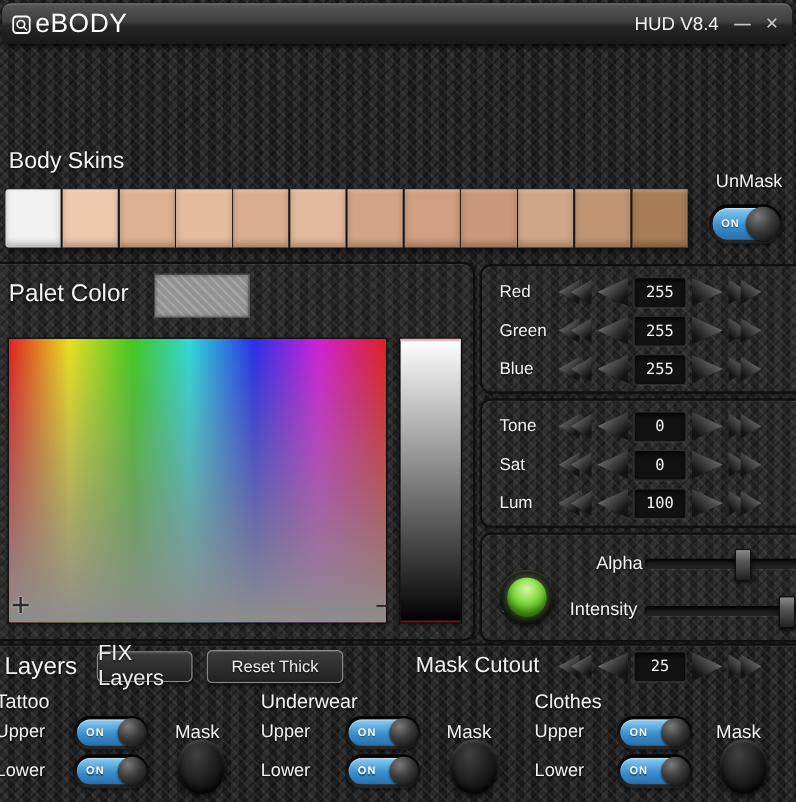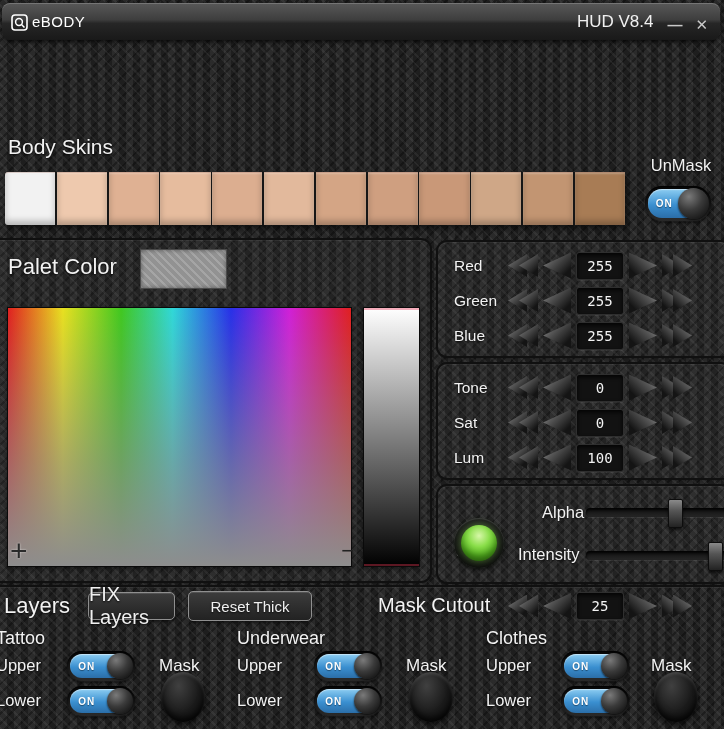--- a/index.html
+++ b/index.html
@@ -13,22 +13,22 @@
   }
   .lbl{color:#f2f2f2;text-shadow:0 1px 2px rgba(0,0,0,.8);}
 
   
   .titlebar{position:absolute;left:2px;top:3px;width:718px;height:37px;border-radius:8px;
     background:linear-gradient(#585858 0%, #3e3e3e 45%, #262626 55%, #191919 100%);
     box-shadow:0 2px 4px rgba(0,0,0,.7), inset 0 1px 0 rgba(255,255,255,.18);
     display:flex;align-items:center;}
   .brand{display:flex;align-items:center;gap:2px;margin-left:8px;}
   .brand svg{display:block;}
-  .brand-text{color:#fff;font-size:15px;letter-spacing:.5px;}
-  .titlebar-right{margin-left:auto;display:flex;align-items:flex-end;gap:14px;margin-right:12px;}
+  .brand-text{color:#fff;font-size:24px;letter-spacing:.5px;}
+  .titlebar-right{margin-left:auto;display:flex;align-items:center;gap:14px;margin-right:12px;}
   .hud-version{color:#f0f0f0;font-size:17px;}
   .win-btn{color:#c9c9c9;font-size:15px;cursor:pointer;line-height:1;}
   .win-min{font-weight:bold;letter-spacing:-1px;}
 
   
   .tabbar{position:absolute;left:0;top:76px;width:724px;height:40px;display:flex;
     background:#1e1e1e;border-top:1px solid #0a0a0a;border-bottom:1px solid #0c0c0c;
     box-shadow:inset 0 1px 0 rgba(255,255,255,.05);}
   .tab{display:flex;align-items:center;justify-content:center;color:#efefef;font-size:14.5px;
     border-right:2px solid #121212;box-shadow:inset 1px 0 0 rgba(255,255,255,.04);cursor:pointer;

